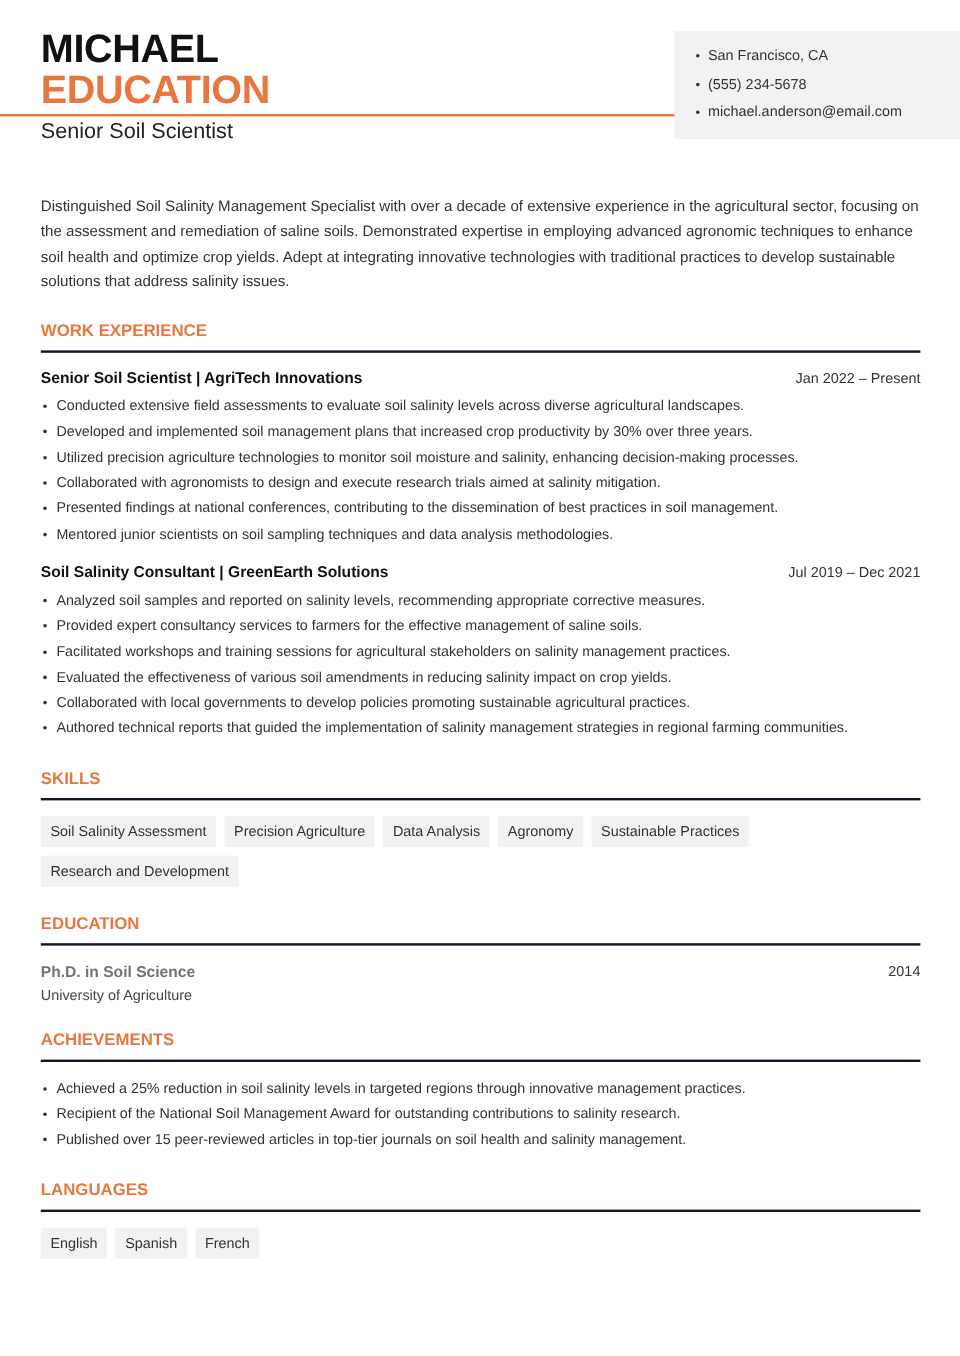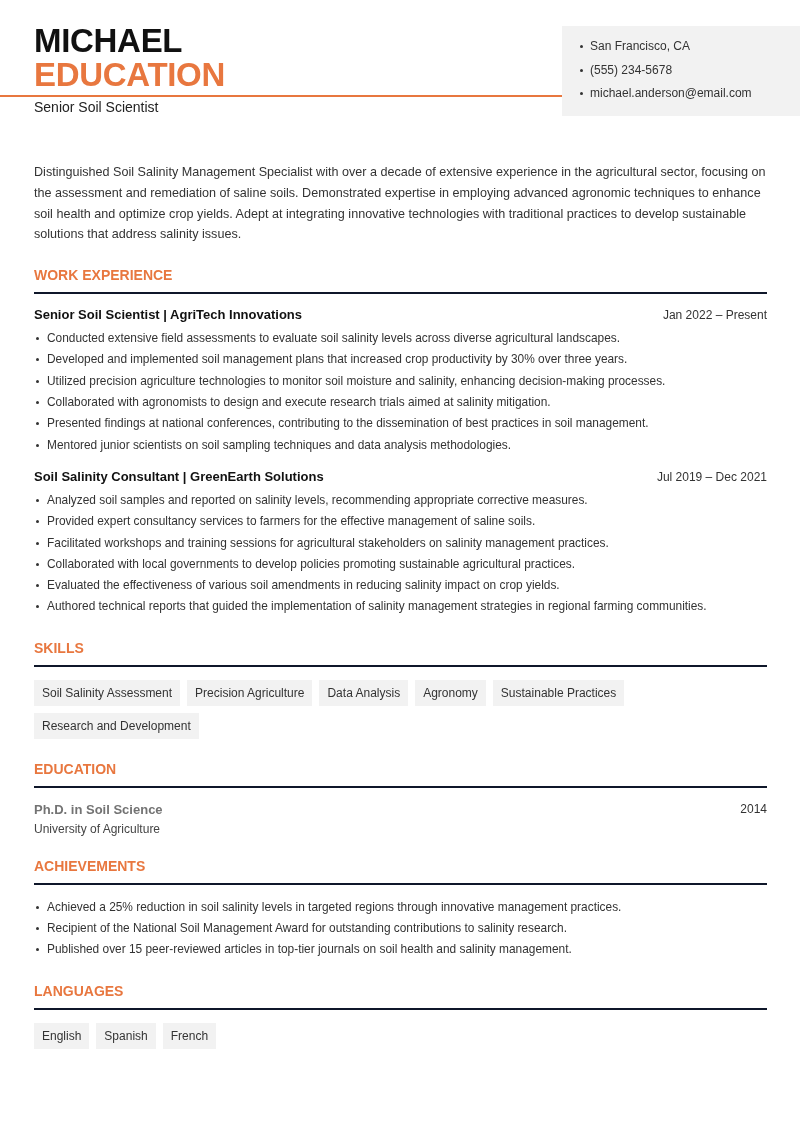--- a/index.html
+++ b/index.html
@@ -2,21 +2,21 @@
 <html><head>
 <meta charset="utf-8">
 <style>
   * { box-sizing: border-box; margin: 0; padding: 0; }
   html, body { width: 800px; height: 1130px; background: #ffffff; }
   body { font-family: "Liberation Sans", sans-serif; color: #222; position: relative; overflow: hidden; }
   .header { position: relative; height: 97px; border-bottom: 2px solid #e8773f; }
   .name { position: absolute; left: 34px; top: 24px; font-weight: bold; font-size: 33px; line-height: 34px; letter-spacing: -0.3px; }
   .name .first { color: #111; display: block; }
   .name .last { color: #e8773f; display: block; }
-  .title { position: absolute; left: 34px; top: 99px; font-size: 14px; color: #222; text-align: center; }
+  .title { position: absolute; left: 34px; top: 99px; font-size: 18px; color: #222; text-align: center; }
   .contact { position: absolute; left: 562px; top: 26px; width: 238px; height: 90px; background: #f2f2f2; padding: 12px 0 0 18px; }
   .contact li { list-style: none; font-size: 12px; color: #333; height: 23.5px; line-height: 17px; position: relative; padding-left: 10px; }
   .contact li::before { content: ""; position: absolute; left: 0; top: 7px; width: 3px; height: 3px; border-radius: 50%; background: #333; }
   .main { position: absolute; left: 34px; top: 162px; width: 733px; }
   .summary { font-size: 12.6px; line-height: 20.8px; color: #333; }
   .section-title { font-size: 14px; font-weight: bold; color: #e8773f; margin-top: 22px; padding-bottom: 9px; border-bottom: 2px solid #0f172a; }
   .job { margin-top: 13px; }
   .job-head { display: flex; justify-content: space-between; align-items: baseline; font-size: 13px; margin-bottom: 6px; text-align: right; }
   .job-title { font-weight: bold; color: #111; }
   .job-date { font-size: 12px; color: #333; }
@@ -70,22 +70,22 @@
 
   <div class="job">
     <div class="job-head">
       <span class="job-title">Soil Salinity Consultant | GreenEarth Solutions</span>
       <span class="job-date">Jul 2019 – Dec 2021</span>
     </div>
     <ul class="bullets">
       <li>Analyzed soil samples and reported on salinity levels, recommending appropriate corrective measures.</li>
       <li>Provided expert consultancy services to farmers for the effective management of saline soils.</li>
       <li>Facilitated workshops and training sessions for agricultural stakeholders on salinity management practices.</li>
+      <li>Evaluated the effectiveness of various soil amendments in reducing salinity impact on crop yields.</li>
       <li>Collaborated with local governments to develop policies promoting sustainable agricultural practices.</li>
-      <li>Evaluated the effectiveness of various soil amendments in reducing salinity impact on crop yields.</li>
       <li>Authored technical reports that guided the implementation of salinity management strategies in regional farming communities.</li>
     </ul>
   </div>
 
   <div class="section-title">SKILLS</div>
   <div class="tags">
     <span class="tag">Soil Salinity Assessment</span>
     <span class="tag">Precision Agriculture</span>
     <span class="tag">Data Analysis</span>
     <span class="tag">Agronomy</span>

